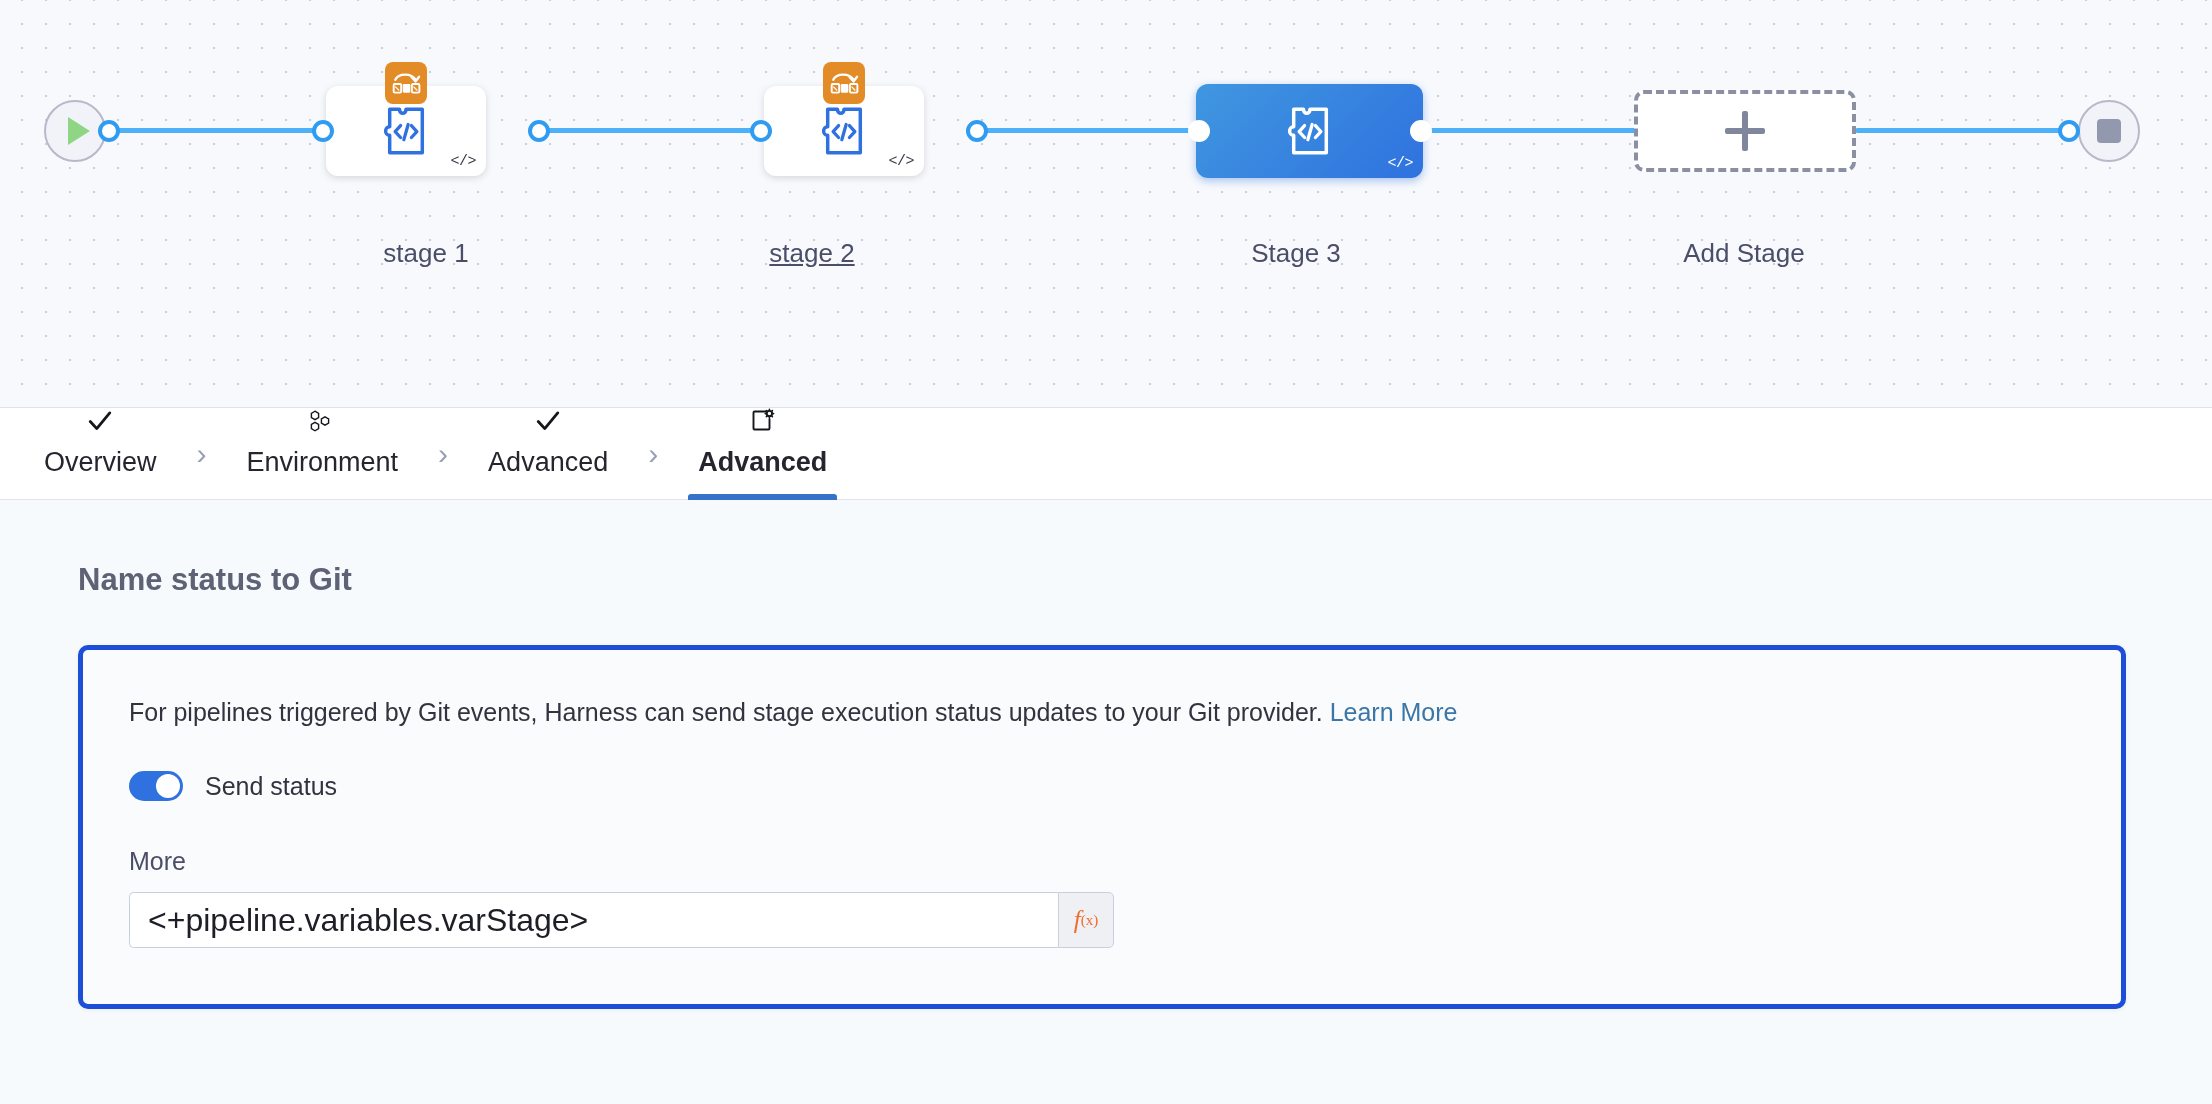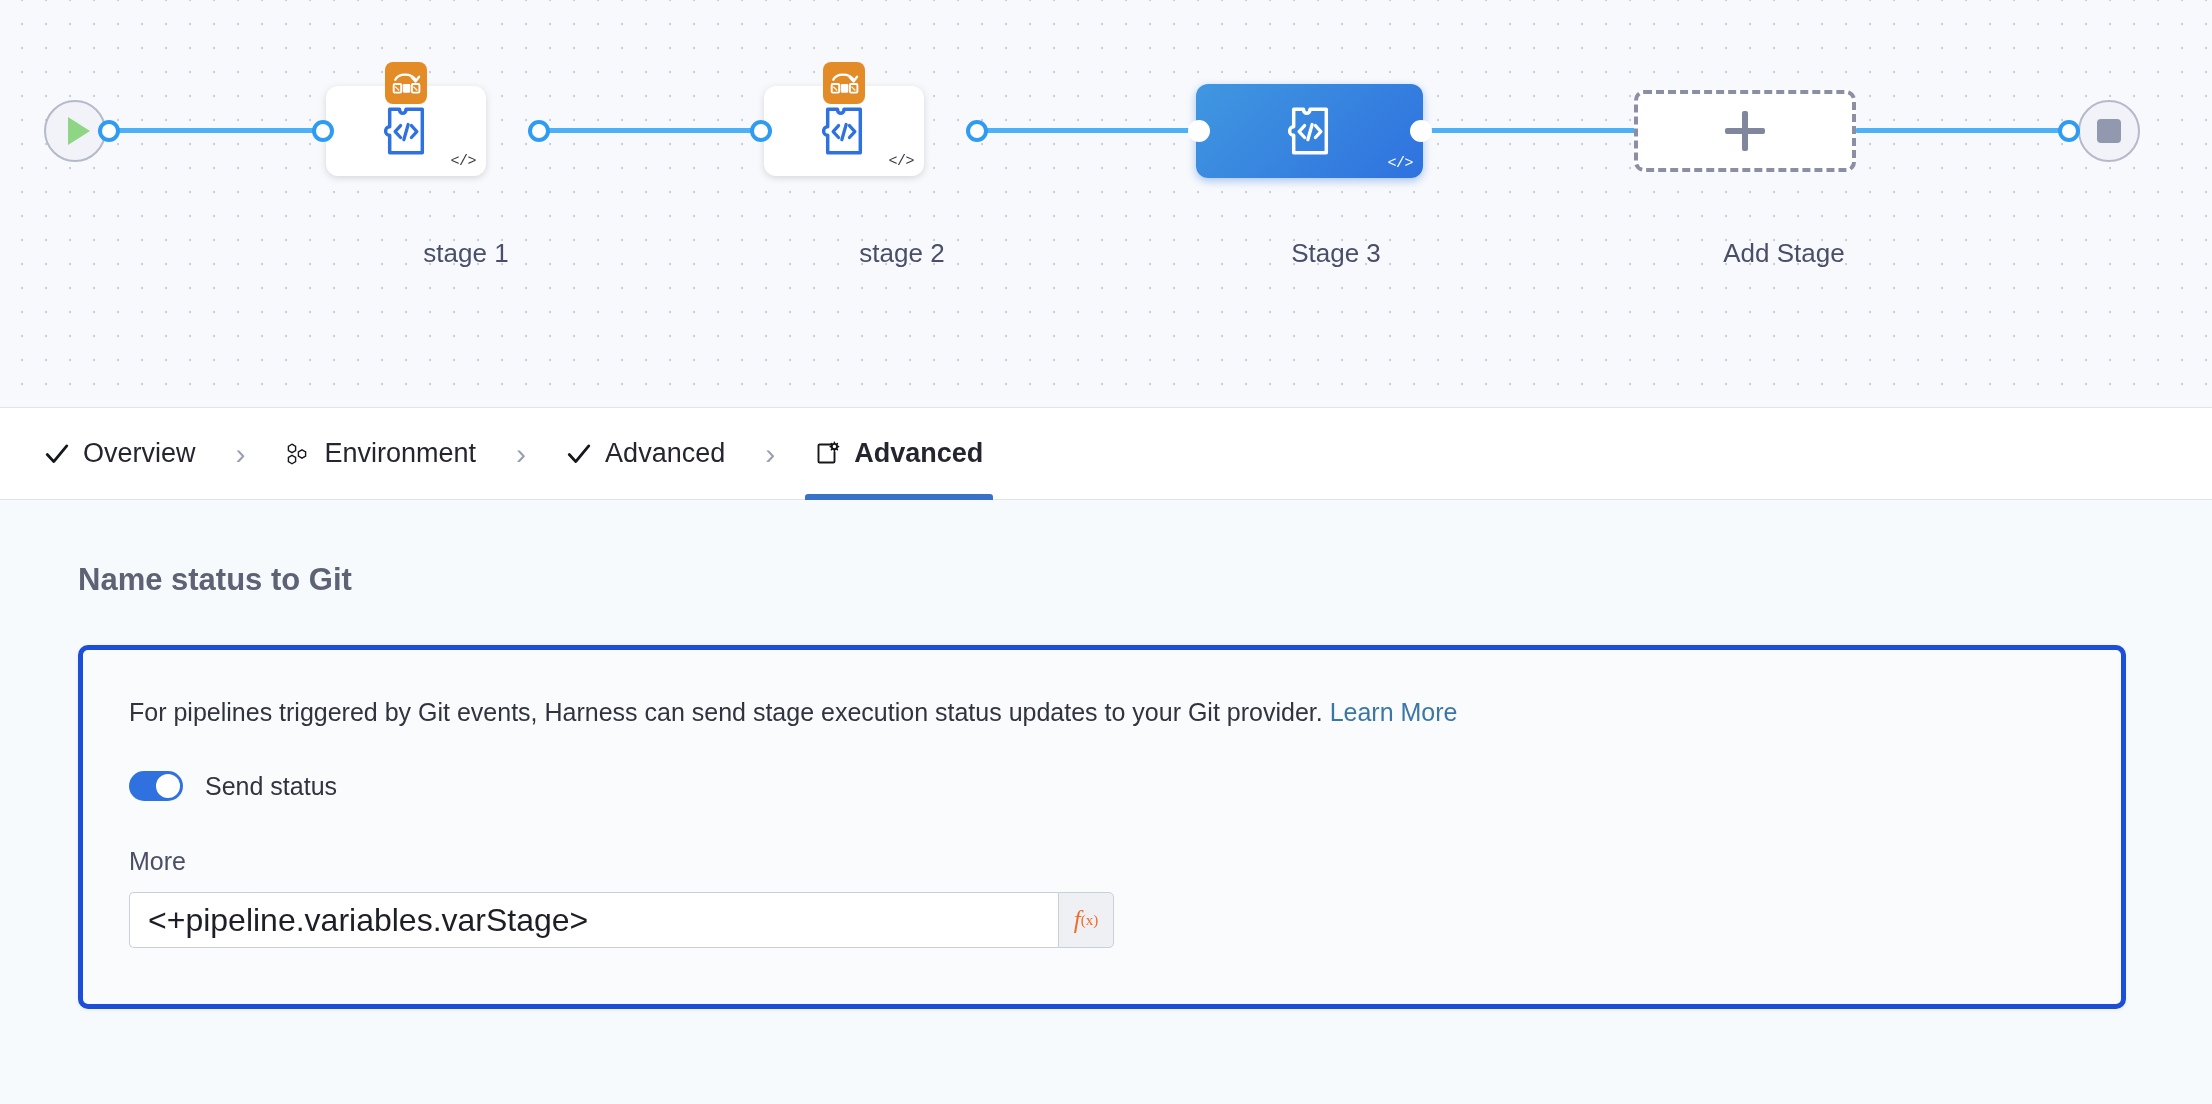--- a/index.html
+++ b/index.html
@@ -149,21 +149,20 @@
 
   
   .stage-label {
     position: absolute;
     top: 238px;
     text-align: center;
     font-size: 26px;
     color: #4a4e68;
     white-space: nowrap;
     transform: translateX(-50%);
-    margin-left: 40px;
   }
 
   
   .tabbar {
     position: relative;
     width: 2212px;
     height: 92px;
     background: #ffffff;
     border-bottom: 1px solid #dfe3ec;
     display: flex;
@@ -173,20 +172,21 @@
   .tab {
     display: flex;
     align-items: center;
     gap: 13px;
     height: 92px;
     padding: 0 10px;
     font-size: 27px;
     color: #24252e;
     position: relative;
     cursor: pointer;
+    flex-direction: column;
   }
   .tab.active { font-weight: bold; }
   .tab.active::after {
     content: "";
     position: absolute;
     left: 0; right: 0; bottom: 0;
     height: 6px;
     background: #3771c8;
     border-radius: 3px 3px 0 0;
   }
@@ -374,21 +374,21 @@
       <span class="plus-v" style="left:17px;top:0;"></span>
     </span>
   </div>
 
   <div class="dot" style="left:2058px;"></div>
   <div class="terminal" style="left:2078px;">
     <div class="stop-sq"></div>
   </div>
 
   <div class="stage-label" style="left:426px;">stage 1</div>
-  <div class="stage-label" style="left:862px;">stage 2</div>
+  <div class="stage-label" style="left:812px;text-decoration:underline;">stage 2</div>
   <div class="stage-label" style="left:1296px;">Stage 3</div>
   <div class="stage-label" style="left:1744px;">Add Stage</div>
 </div>
 
 <div class="tabbar">
 
   <div class="tab">
     <svg class="tick" viewBox="0 0 24 24" aria-hidden="true">
       <path d="M3 12.5 L9 19 L21 4.5" fill="none" stroke="#16171d" stroke-width="2.6" stroke-linecap="round" stroke-linejoin="round"></path>
     </svg>

